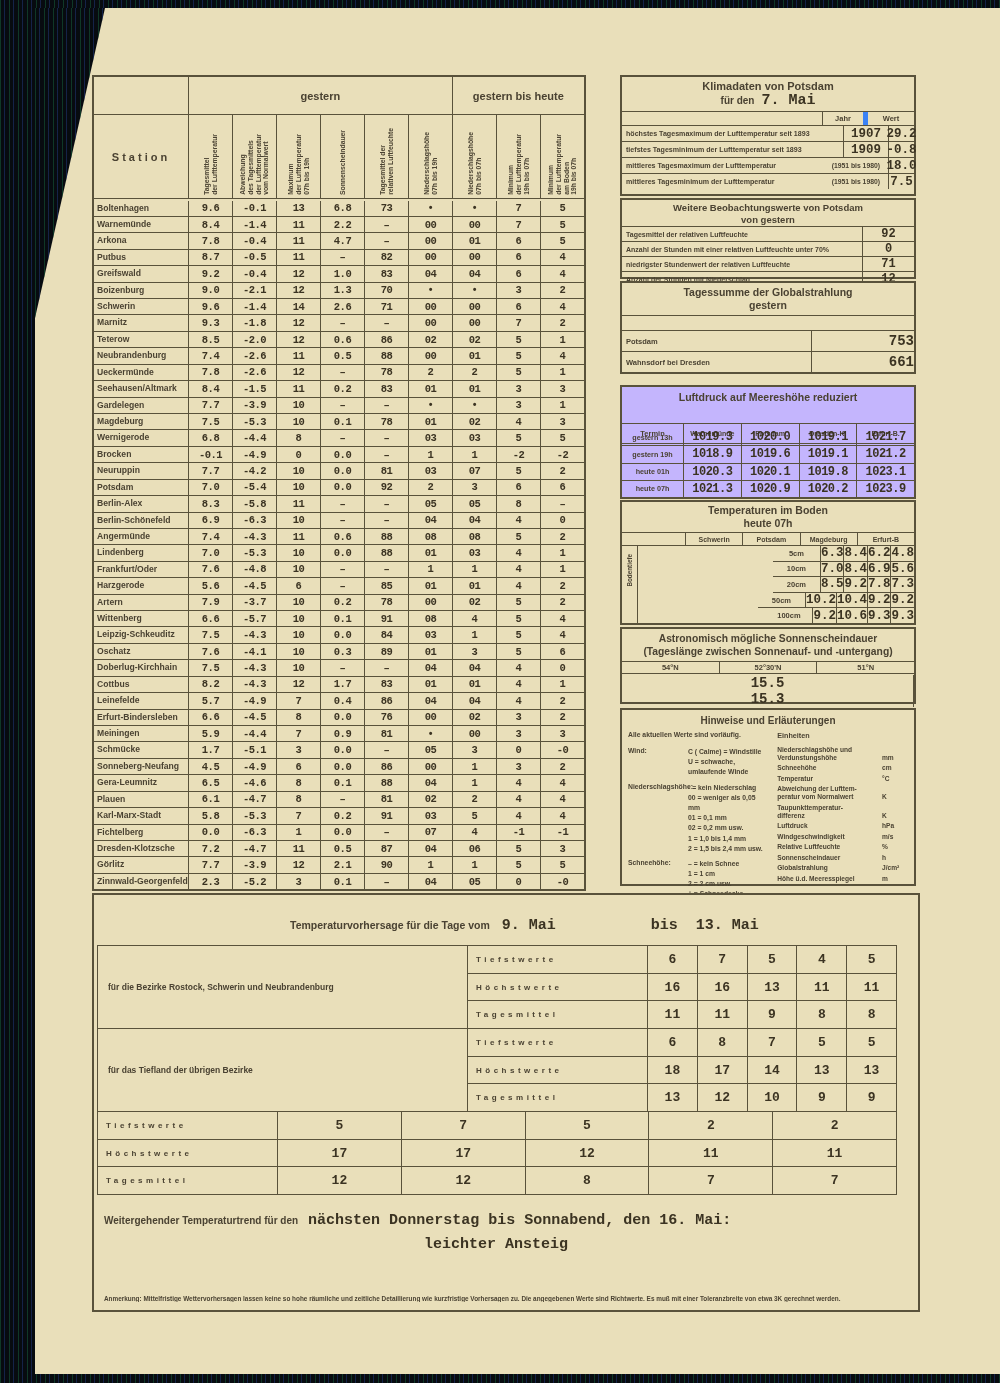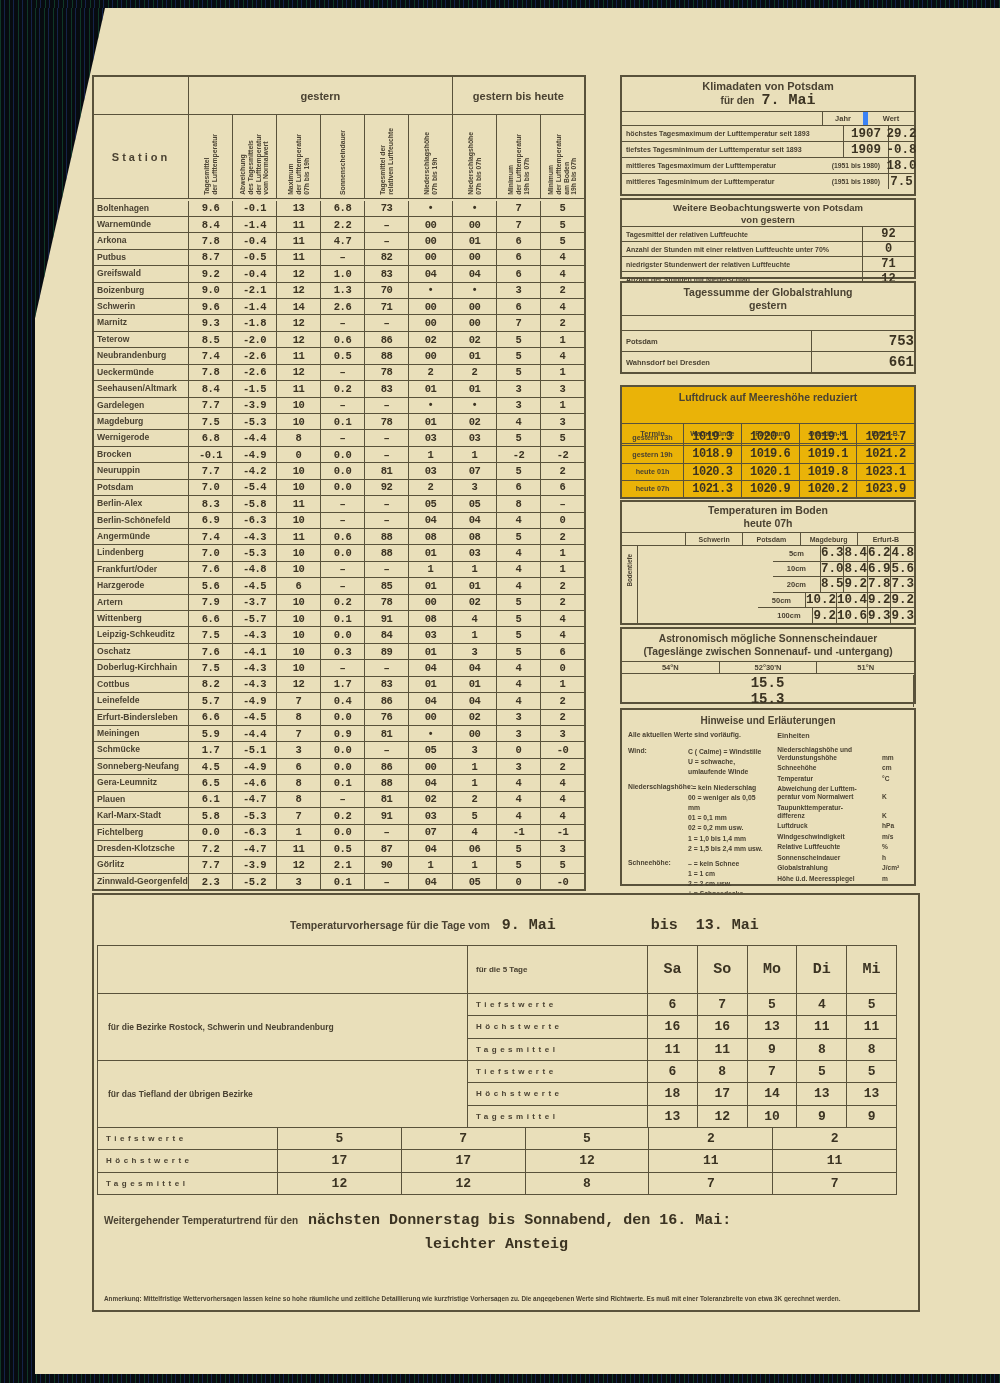--- a/index.html
+++ b/index.html
@@ -835,21 +835,21 @@
           <div class="glabel">Potsdam</div>
           <div class="gval typed">753</div>
         </div>
         <div class="grow">
           <div class="glabel">Wahnsdorf bei Dresden</div>
           <div class="gval typed">661</div>
         </div>
       </div>
   </div>
 
-  <div class="box rp" id="luft" style="background: #eab308;">
+  <div class="box rp" id="luft" style="background: #c4b5fd;">
     <div class="ctitle">Luftdruck auf Meereshöhe reduziert</div>
     <div class="lhead">
       <div class="lhc termin">Termin</div>
     <div class="lhc">Warnemünde</div>
         <div class="lhc">Potsdam</div>
         <div class="lhc">Dresden-K.</div>
         <div class="lhc">Erfurt-B.</div>
       </div>
     <div id="luft-rows">
         <div class="lrow">
@@ -1048,29 +1048,20 @@
   </div>
 
   <div class="box" id="forecast" style="background: rgb(233, 223, 186);">
     <div class="ftitle">
       <span class="ftlabel">Temperaturvorhersage für die Tage vom</span>
       <span class="typed fdate1">9. Mai</span>
       <span class="typed fbis">bis</span>
       <span class="typed fdate2">13. Mai</span>
     </div>
     <div class="ftable">
-      <div class="fhead">
-        <div class="fregion-sp"></div>
-        <div class="f5t">für die 5 Tage</div>
-      <div class="fday typed">Sa</div>
-          <div class="fday typed">So</div>
-          <div class="fday typed">Mo</div>
-          <div class="fday typed">Di</div>
-          <div class="fday typed">Mi</div>
-        </div>
     <div class="fgroup">
           <div class="fregion">für die Bezirke Rostock, Schwerin und Neubrandenburg</div>
           <div class="fsub">
             <div class="fsrow">
               <div class="fslabel">Tiefstwerte</div>
               <div class="fsval typed">6</div>
               <div class="fsval typed">7</div>
               <div class="fsval typed">5</div>
               <div class="fsval typed">4</div>
               <div class="fsval typed">5</div>

